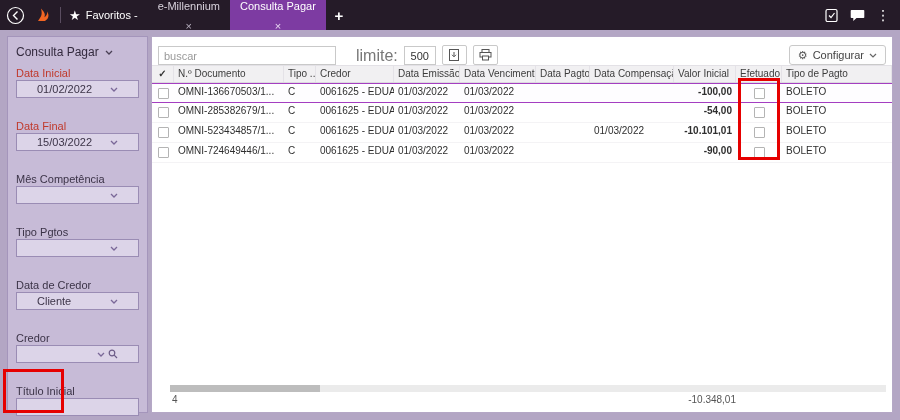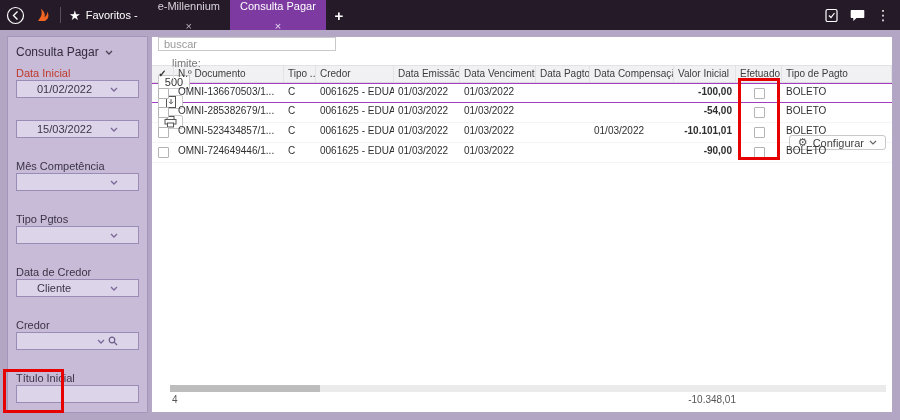--- a/index.html
+++ b/index.html
@@ -39,25 +39,25 @@
               align-items:center; font-size:11px; color:#3b3347; padding:0 20px; cursor:pointer; }
   .sb-field .fval { flex:1; overflow:hidden; white-space:nowrap; }
   .sb-field .chev { flex:0 0 auto; margin-left:3px; display:flex; }
   .toggle { margin-top:3px; width:30px; height:13px; border:1px solid #6f6680; background:#e7e2ee;
             position:relative; cursor:pointer; }
   .toggle .handle { position:absolute; left:0; top:0; width:14px; height:11px; background:#141414; }
 
   
   .main { position:absolute; left:151px; top:36px; width:742px; height:377px; background:#ffffff;
           border:1px solid #b5a8c6; }
-  .toolbar { height:28px; display:flex; align-items:flex-start; padding:0 6px; gap:6px;flex-direction:column; }
+  .toolbar { height:28px; display:flex; align-items:flex-end; padding:0 6px; gap:6px; }
   .search-input { width:178px; height:19px; border:1px solid #c9c9c9; font-size:11px; padding:0 5px;
                   color:#333; font-family:"Liberation Sans",sans-serif; }
   .search-input::placeholder { color:#9a9a9a; }
-  .limit-label { margin-left:14px; font-size:11px; color:#777; }
+  .limit-label { margin-left:14px; font-size:16px; color:#777; }
   .limit-input { width:32px; height:19px; border:1px solid #c9c9c9; font-size:11px; text-align:center;
                  color:#333; font-family:"Liberation Sans",sans-serif; }
   .icon-btn { width:25px; height:20px; border:1px solid #c9c9c9; border-radius:2px; background:#fff;
               display:flex; align-items:center; justify-content:center; cursor:pointer; }
   .configure-btn { margin-left:auto; height:20px; border:1px solid #c9c9c9; border-radius:3px;
                    background:#fdfdfd; display:flex; align-items:center; gap:5px; padding:0 8px;
                    font-size:11px; color:#444; cursor:pointer; }
   .configure-btn .gear { font-size:11px; color:#555; }
 
   
@@ -146,20 +146,21 @@
         <span class="fval">01/02/2022</span>
         <span class="chev">
             <svg width="8" height="5" viewBox="0 0 8 5">
               <path d="M1 1 L4 4 L7 1" fill="none" stroke="#7a6898" stroke-width="1.3"></path>
             </svg>
           </span>
       </div>
     </div>
 
     <div class="sb-group">
+      <div class="sb-label red">Data Final</div>
       <div class="sb-field">
         <span class="fval">15/03/2022</span>
         <span class="chev">
             <svg width="8" height="5" viewBox="0 0 8 5">
               <path d="M1 1 L4 4 L7 1" fill="none" stroke="#7a6898" stroke-width="1.3"></path>
             </svg>
           </span>
       </div>
     </div>
 

